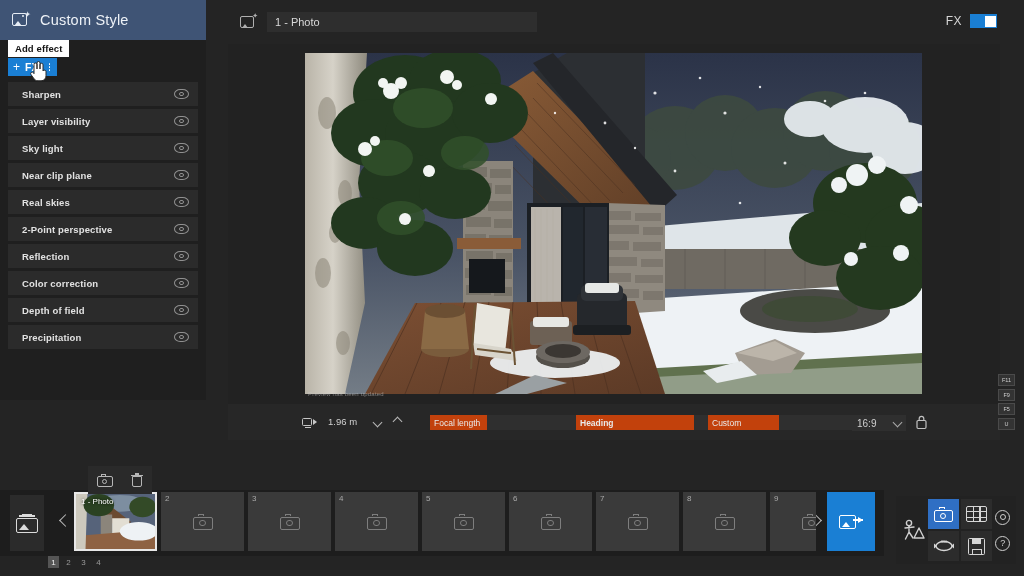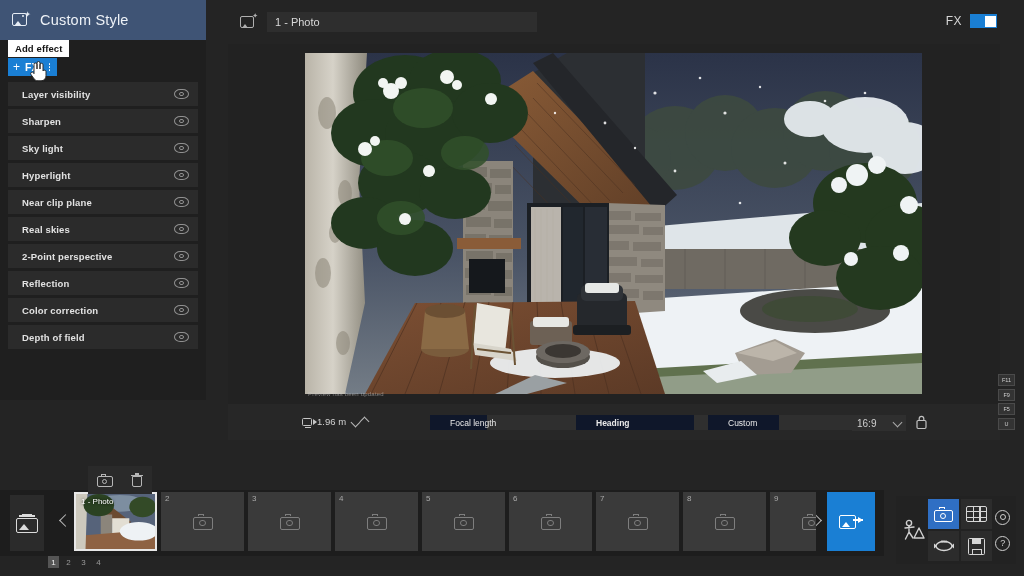--- a/index.html
+++ b/index.html
@@ -136,38 +136,38 @@
   }
   .cam-icon .lens {
     position:absolute; right:0px; top:3px; width:0; height:0;
     border-top:3px solid transparent; border-bottom:3px solid transparent;
     border-left:4.5px solid #c6c6c6;
   }
   .cam-icon .stand {
     position:absolute; left:3px; bottom:-1px; width:6px; height:1.4px; background:#c6c6c6;
   }
   #height-group {
-    position:absolute; left:74px; top:12px; display:flex; align-items:center; 
+    position:absolute; left:74px; top:12px; display:flex; align-items:center; gap:11px;
   }
   #height-value { font-size:9.5px; color:#d2d2d2; min-width:34px; }
   .chev {
     width:9px; height:9px; position:relative; cursor:pointer;
   }
   .chev::before {
     content:""; position:absolute; left:1px; top:2px; width:6px; height:6px;
     border-left:1.4px solid #b9b9b9; border-bottom:1.4px solid #b9b9b9;
     transform:rotate(-45deg);
   }
   .chev.up::before { transform:rotate(135deg); top:1px; }
   .slider-track {
     position:absolute; top:11px; height:15px; background:#2f2f2f;
   }
   .slider-fill {
-    position:absolute; left:0; top:0; height:100%; background:#0f172a;
-    display:flex; align-items:center; padding-left:20px;
+    position:absolute; left:0; top:0; height:100%; background:#c2410c;
+    display:flex; align-items:center; padding-left:4px;
   }
   .slider-fill span { font-size:8.5px; color:#e9e9e9; white-space:nowrap; }
   #focal-slider { left:202px; width:155px; }
   #focal-slider .slider-fill { width:57px; }
   #heading-slider { left:348px; width:168px;font-weight:bold; }
   #heading-slider .slider-fill { width:118px; }
   #pitch-slider { left:480px; width:160px; }
   #pitch-slider .slider-fill { width:71px; }
   #aspect-select {
     position:absolute; left:624px; top:11px; width:54px; height:16px;
@@ -341,42 +341,35 @@
       <span class="frame"></span>
         <span class="mtn"></span>
         <span class="dot"></span>
         <span class="spark">✦</span>
     </span>
     <span class="ttl">Custom Style</span>
   </div>
 
   <div id="fx-list">
       <div class="fx-item">
+        <span class="lbl">Sharpen</span>
+        <span class="eye">
+          <span class="o"></span>
+          <span class="p"></span>
+        </span>
+      </div>
+      <div class="fx-item">
         <span class="lbl">Layer visibility</span>
         <span class="eye">
           <span class="o"></span>
           <span class="p"></span>
         </span>
       </div>
       <div class="fx-item">
-        <span class="lbl">Sharpen</span>
-        <span class="eye">
-          <span class="o"></span>
-          <span class="p"></span>
-        </span>
-      </div>
-      <div class="fx-item">
         <span class="lbl">Sky light</span>
-        <span class="eye">
-          <span class="o"></span>
-          <span class="p"></span>
-        </span>
-      </div>
-      <div class="fx-item">
-        <span class="lbl">Hyperlight</span>
         <span class="eye">
           <span class="o"></span>
           <span class="p"></span>
         </span>
       </div>
       <div class="fx-item">
         <span class="lbl">Near clip plane</span>
         <span class="eye">
           <span class="o"></span>
           <span class="p"></span>
@@ -410,20 +403,27 @@
           <span class="p"></span>
         </span>
       </div>
       <div class="fx-item">
         <span class="lbl">Depth of field</span>
         <span class="eye">
           <span class="o"></span>
           <span class="p"></span>
         </span>
       </div>
+      <div class="fx-item">
+        <span class="lbl">Precipitation</span>
+        <span class="eye">
+          <span class="o"></span>
+          <span class="p"></span>
+        </span>
+      </div>
     </div>
 </div>
 
 <div id="tooltip-add-effect">Add effect</div>
 
 <div id="fx-add-row">
   <span class="plus">+</span>
   <span class="fxl">FX</span>
 </div>
 <div id="fx-kebab">

